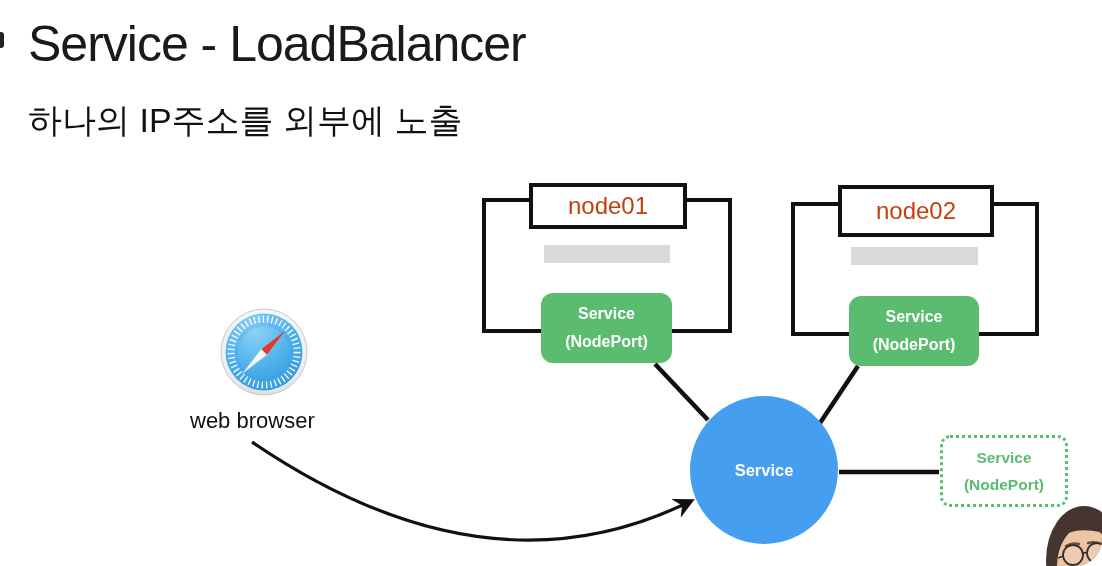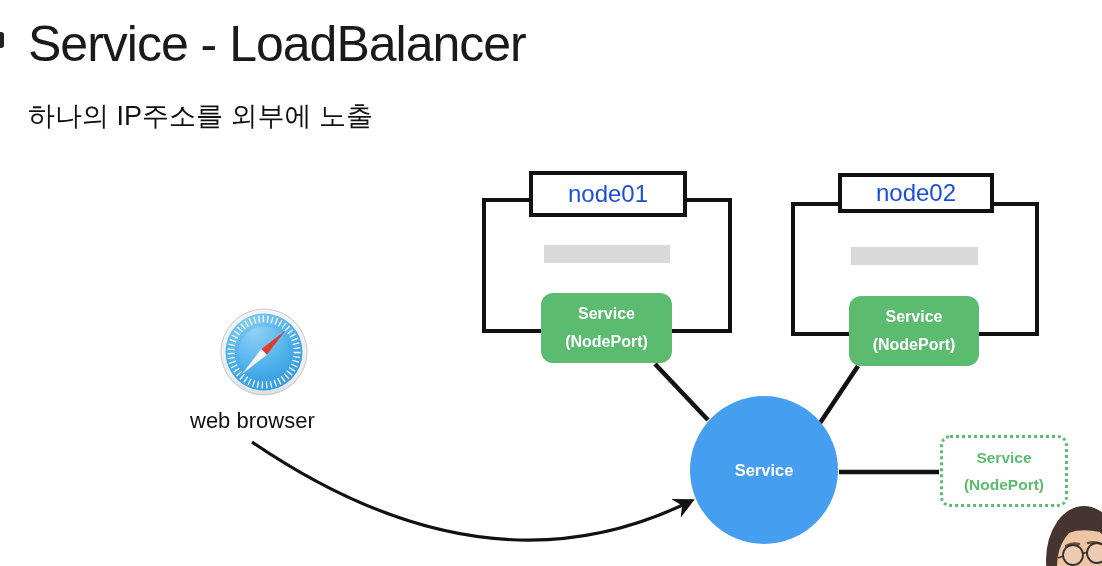--- a/index.html
+++ b/index.html
@@ -1,37 +1,37 @@
 <!DOCTYPE html>
 <html style="--green: #5BBC70; --blue: #469EF0; --gray_bar: #D9D9D9; --line: #111111; --text: #1A1A1A;"><head>
 <meta charset="utf-8">
 <style>
   html,body{margin:0;padding:0;background:#ffffff;}
   .stage{
     position:relative;width:1102px;height:566px;background:#fff;overflow:hidden;
-    font-family:"Liberation Sans","DejaVu Sans",sans-serif;color:var(--text,#1a1a1a);
+    font-family:"Liberation Sans","DejaVu Sans",sans-serif;color:var(--text,#1a1a1a);border-radius:27px;
   }
   .abs{position:absolute;}
   .title{
     left:28px;top:16px;font-size:50px;line-height:1.15;letter-spacing:-1px;
     font-weight:400;color:var(--text,#1a1a1a);white-space:nowrap;
   }
   .subtitle{
-    left:28px;top:98px;font-size:27px;font-weight:400;color:#111;white-space:nowrap;
+    left:28px;top:98px;font-size:34px;font-weight:400;color:#111;white-space:nowrap;
   }
   .nodebox{border:4px solid var(--line,#111);box-sizing:border-box;background:transparent;z-index:0;}
   .nodebox.n1{left:482px;top:198px;width:250px;height:135px;}
   .nodebox.n2{left:791px;top:202px;width:248px;height:134px;}
   .nodelabel{
     border:4px solid var(--line,#111);box-sizing:border-box;background:#fff;z-index:1;
     display:flex;align-items:center;justify-content:center;
-    font-size:24px;color:#1d4ed8;
+    font-size:24px;color:#c2410c;margin-top:12px;
   }
   .nodelabel.n1{left:529px;top:171px;width:158px;height:46px;}
-  .nodelabel.n2{left:838px;top:173px;width:156px;height:40px;}
+  .nodelabel.n2{left:838px;top:173px;width:156px;height:52px;}
   .graybar{background:var(--gray_bar,#d9d9d9);z-index:0;}
   .graybar.n1{left:544px;top:245px;width:126px;height:18px;}
   .graybar.n2{left:851px;top:247px;width:127px;height:18px;}
   .svcbox{
     background:var(--green,#5BBC70);border-radius:12px;z-index:2;
     display:flex;flex-direction:column;align-items:center;justify-content:center;
     color:#fff;font-weight:bold;font-size:16px;line-height:28px;text-align:center;
   }
   .svcbox.n1{left:541px;top:293px;width:131px;height:70px;}
   .svcbox.n2{left:849px;top:296px;width:130px;height:70px;}

